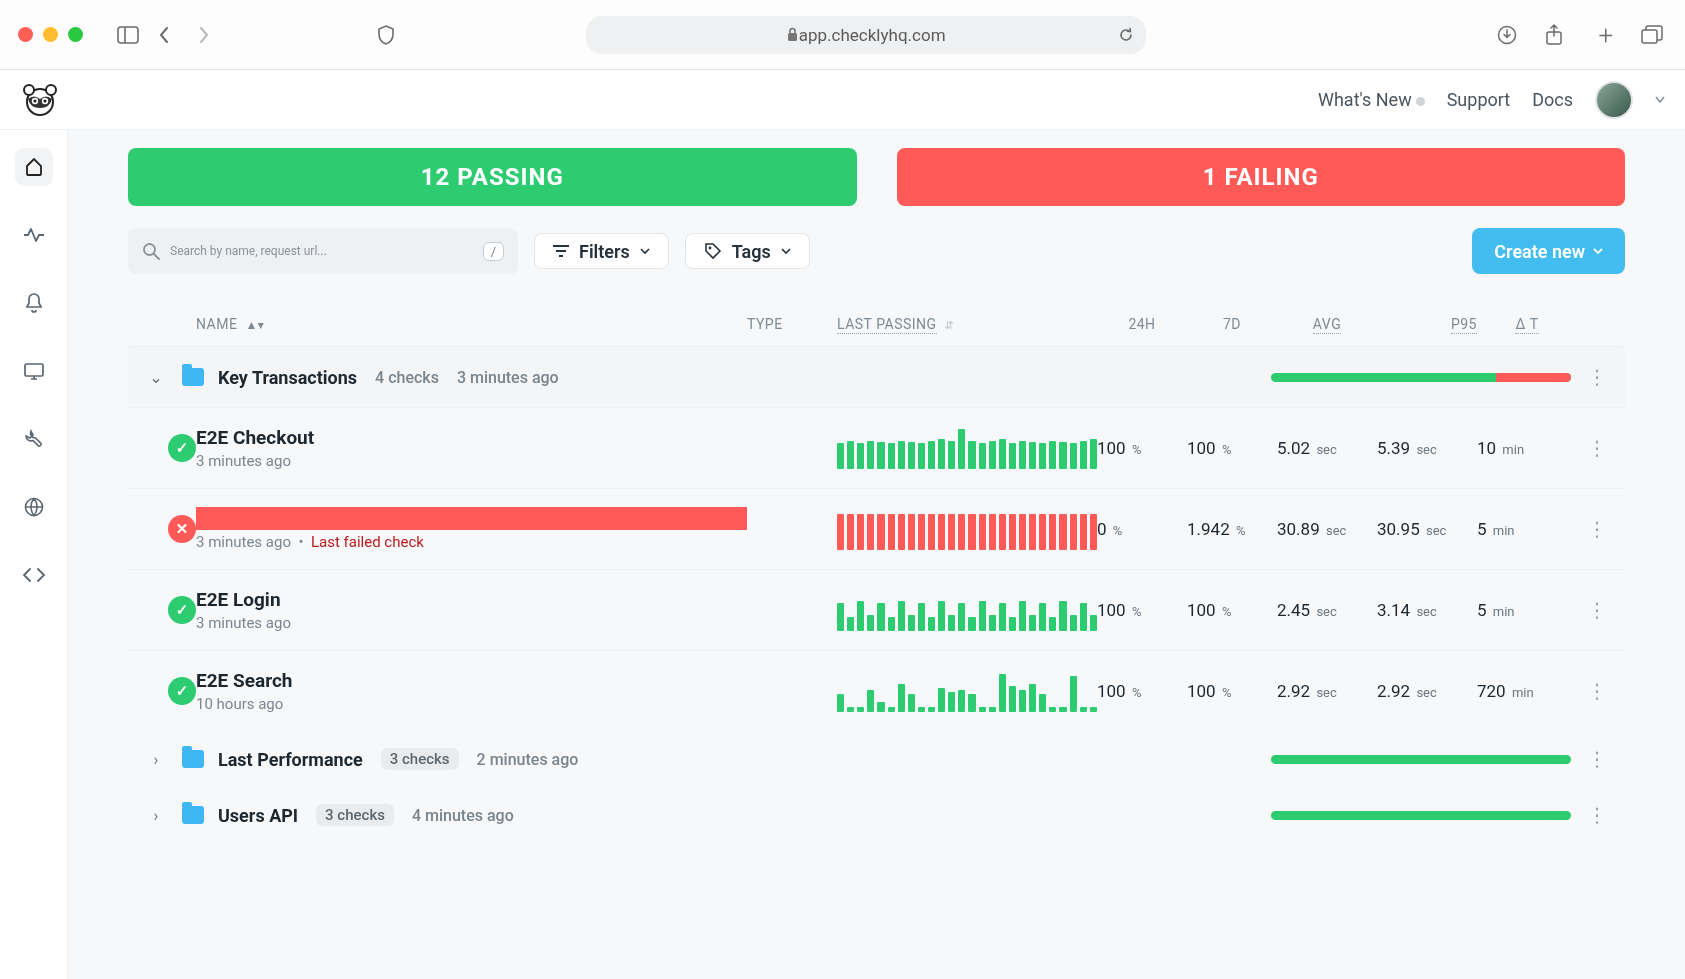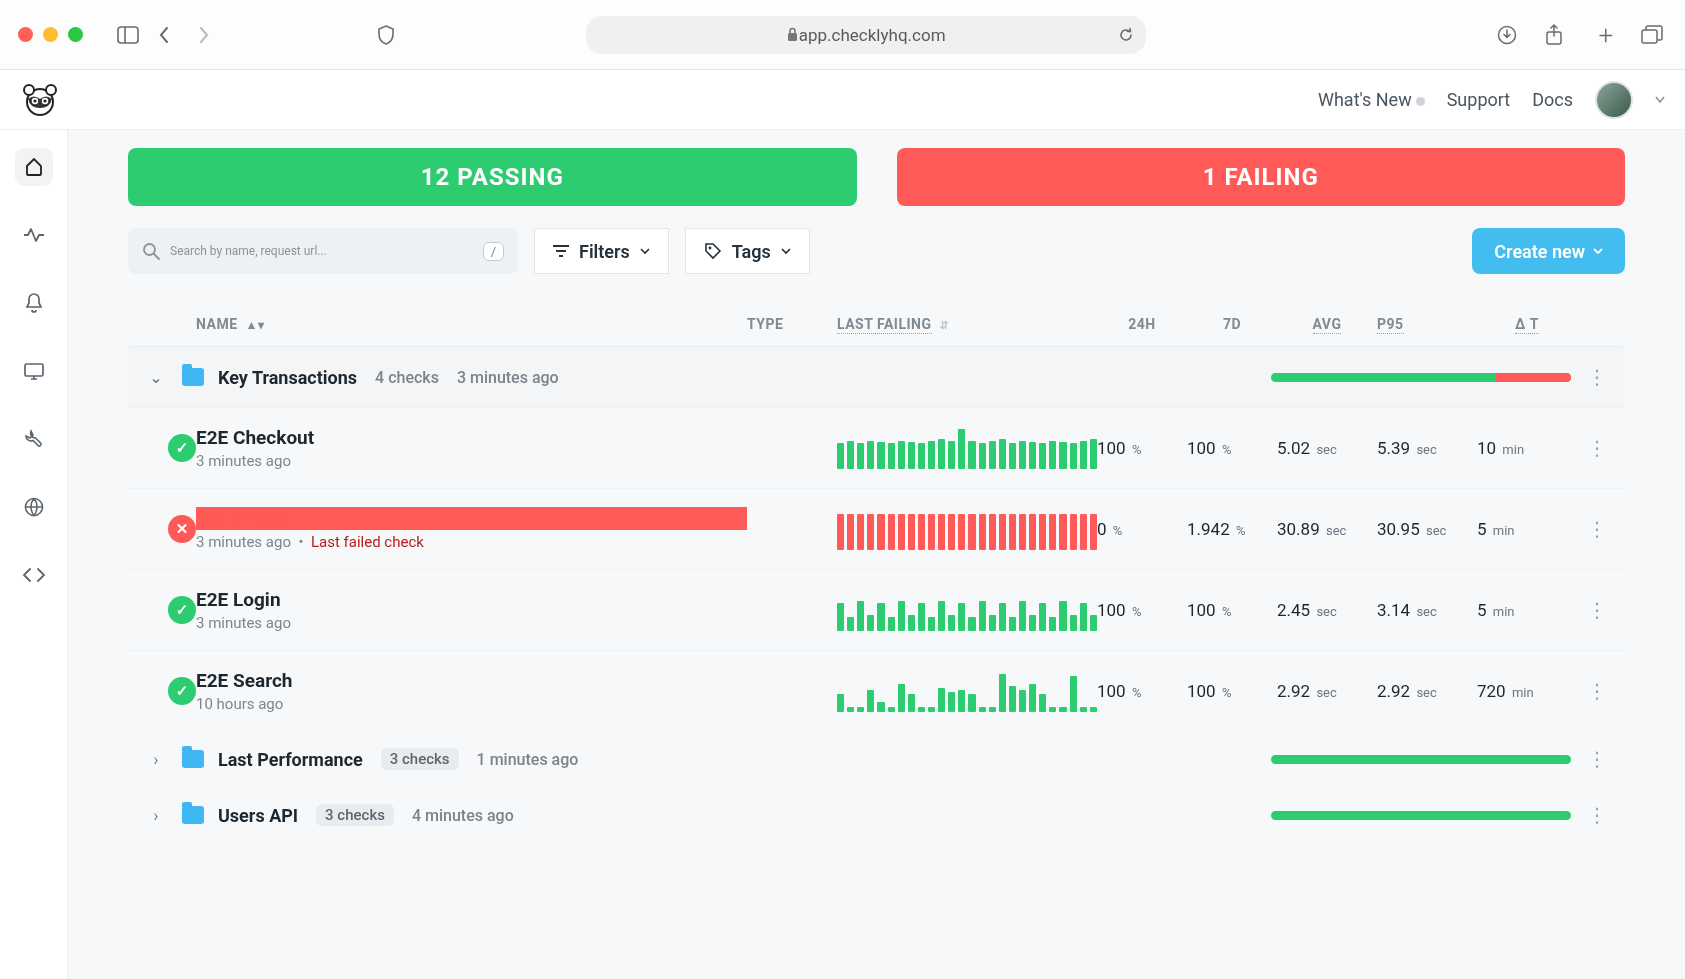--- a/index.html
+++ b/index.html
@@ -35,25 +35,25 @@
 .status-pill{flex:1; height:58px; border-radius:8px; display:flex; align-items:center; justify-content:center; font-size:24px; font-weight:700; letter-spacing:1px; color:#fff;}
 .pass{background:#2ecc71}
 .fail{background:#ff5a58}
 
 
 .toolbar{display:flex; align-items:center; gap:16px; margin-bottom:28px;}
 .search-wrap{display:flex;align-items:center;gap:10px;width:390px;height:46px;background:#eef1f3;border-radius:8px;padding:0 14px;color:#7a828a}
 .search-wrap input{flex:1;border:none;background:transparent;font-size:12px;color:#333;outline:none}
 .search-wrap input::placeholder{color:#8a939b}
 .kbd{border:1px solid #c7ccd0;border-radius:6px;padding:1px 7px;font-size:13px;color:#7a828a;background:#fff}
-.filter-btn{height:46px;padding:0 18px;border:1px solid #e2e6e9;border-radius:0;background:#fff;display:flex;align-items:center;gap:10px;font-size:18px;color:#25313b;font-weight:600}
+.filter-btn{height:36px;padding:0 18px;border:1px solid #e2e6e9;border-radius:8px;background:#fff;display:flex;align-items:center;gap:10px;font-size:18px;color:#25313b;font-weight:600}
 .create-btn{margin-left:auto;height:46px;padding:0 22px;border-radius:8px;background:#43bdf0;color:#fff;font-size:18px;font-weight:600;display:flex;align-items:center;gap:8px;border:none}
 
 
-.table-head{display:grid; grid-template-columns: 60px 1fr 90px 260px 90px 90px 100px 100px 100px 40px; align-items:center; padding:14px 8px; color:#7f8a93; font-size:14px; font-weight:700; letter-spacing:.5px;}
+.table-head{display:grid; grid-template-columns: 60px 1fr 90px 260px 90px 90px 100px 100px 100px 40px; align-items:center; padding:14px 8px; color:#7f8a93; font-size:14px; font-weight:400; letter-spacing:.5px;}
 .group-row{display:grid; grid-template-columns: 40px 30px 1fr 300px 40px; align-items:center; background:#f3f5f7; border-top:1px solid #e9edef; padding:18px 8px; gap:6px;border-radius:4px;}
 .group-row.plain{background:transparent;border-top:none;padding:16px 8px}
 .chev{color:#6b7680; font-size:16px; text-align:center}
 .folder{width:22px;height:18px;background:#3fb7f3;border-radius:3px;position:relative;display:inline-block}
 .folder:before{content:"";position:absolute;top:-4px;left:0;width:10px;height:5px;background:#3fb7f3;border-radius:2px 2px 0 0}
 .group-title{font-size:18px;font-weight:700;color:#1c2730;display:flex;align-items:center;gap:18px}
 .group-title .muted{font-weight:500;color:#7a848d;font-size:16px}
 .badge-count{background:#e9ecee;border-radius:6px;padding:2px 9px;font-size:15px;color:#5c6770;font-weight:500}
 .mini-prog{height:9px;border-radius:5px;background:#2ecc71;position:relative;overflow:hidden}
 .mini-prog .red{position:absolute;right:0;top:0;bottom:0;background:#ff5a58}
@@ -273,25 +273,25 @@
               <path d="M1 1 L5 5 L9 1" fill="none" stroke="#fff" stroke-width="1.8"></path>
             </svg>
         </span>
       </button>
     </div>
 
     <div class="table-head">
       <span></span>
       <span><span>NAME</span>&nbsp;&nbsp;<span style="font-size:12px">▲▾</span></span>
       <span>TYPE</span>
-      <span><span class="underline-dotted">LAST FAILING</span>&nbsp;&nbsp;<span style="font-size:11px;color:#c1c7cc">⇵</span></span>
+      <span><span class="underline-dotted">LAST PASSING</span>&nbsp;&nbsp;<span style="font-size:11px;color:#c1c7cc">⇵</span></span>
       <span style="text-align:center">24H</span>
       <span style="text-align:center">7D</span>
       <span style="text-align:center"><span class="underline-dotted">AVG</span></span>
-      <span style="text-align:left"><span class="underline-dotted">P95</span></span>
+      <span style="text-align:right"><span class="underline-dotted">P95</span></span>
       <span style="text-align:center"><span class="underline-dotted">Δ T</span></span>
       <span></span>
     </div>
 
     <div id="table-body">
         <div class="group-row">
     <span class="chev">⌄</span>
     <span class="folder"></span>
     <span class="group-title">
        <span>Key Transactions</span>
@@ -470,21 +470,21 @@
         <span class="metric">2.92 <span class="unit">sec</span></span>
         <span class="metric">720 <span class="unit">min</span></span>
         <span class="more-v">⋮</span>
         </div>
         <div class="group-row plain">
     <span class="chev">›</span>
     <span class="folder"></span>
     <span class="group-title">
        <span>Last Performance</span>
        <span class="badge-count">3 checks</span>
-       <span class="muted">1 minutes ago</span>
+       <span class="muted">2 minutes ago</span>
     </span>
     <span class="mini-prog">
             <span class="red" style="width:0%"></span>
           </span>
     <span class="more-v">⋮</span>
         </div>
         <div class="group-row plain">
     <span class="chev">›</span>
     <span class="folder"></span>
     <span class="group-title">

